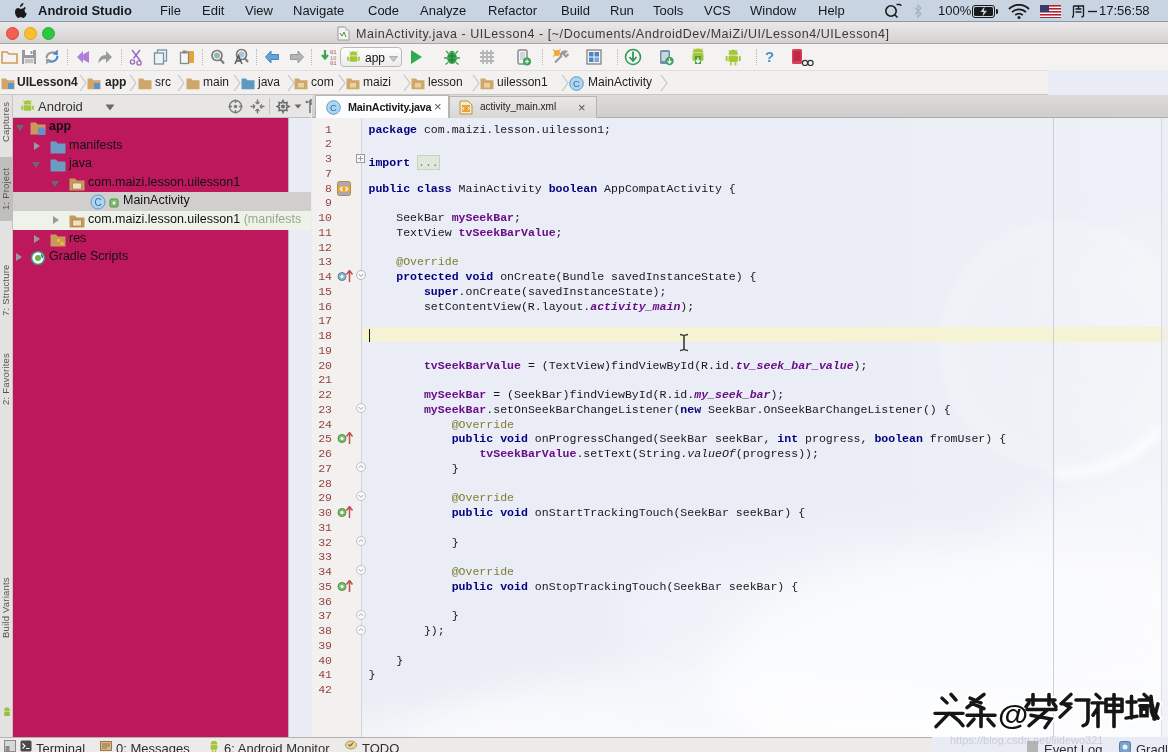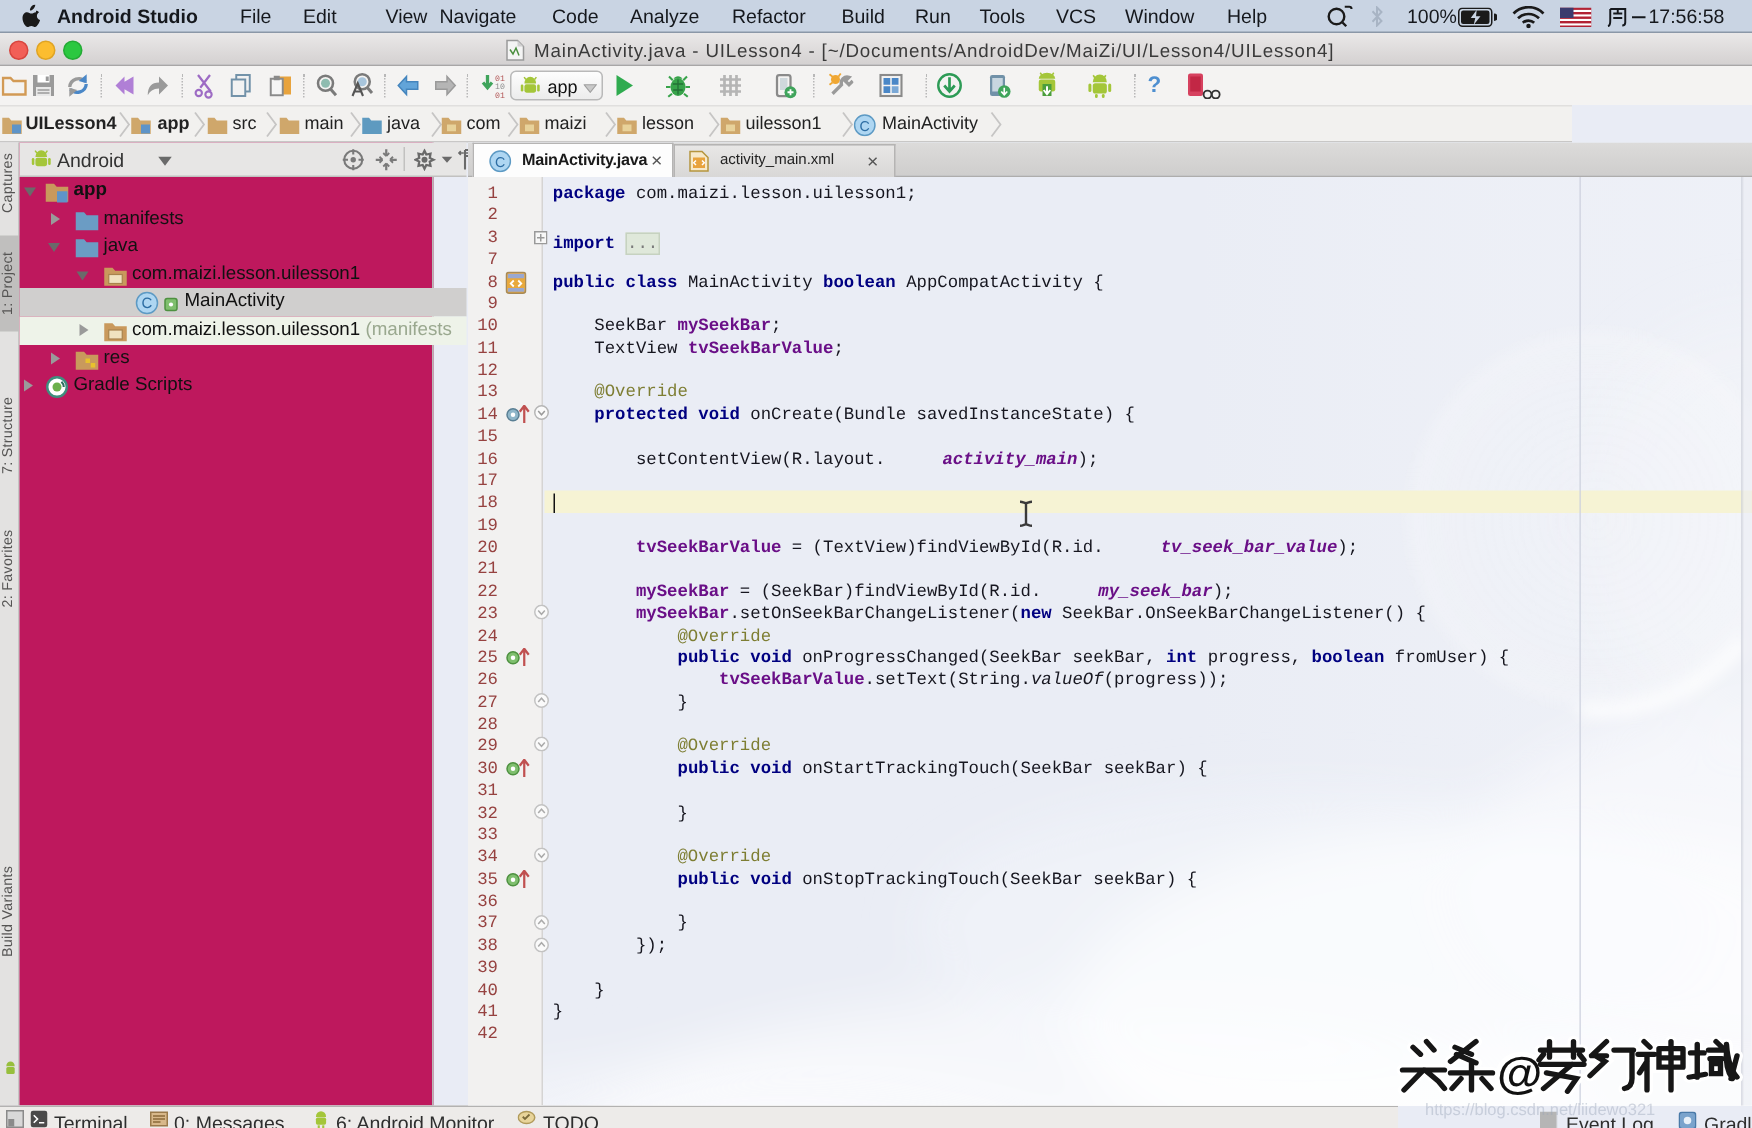--- a/index.html
+++ b/index.html
@@ -45,42 +45,42 @@
   #tabsrow { position:absolute; left:0; top:0; width:856px; height:23px; background:linear-gradient(#dcdbda,#cfcecd); border-bottom:1px solid #aeadac; }
   #tab1 { position:absolute; left:3px; top:0px; width:134px; height:23px; background:#fdfdfd; border:1px solid #b5b4b3; border-bottom:none; font-size:12px; }
   #tab2 { position:absolute; left:137px; top:1px; width:148px; height:22px; background:linear-gradient(#e8e7e6,#d8d7d6); border:1px solid #b5b4b3; border-bottom:none; font-size:12px; }
   #edbody { position:absolute; left:0; top:23px; width:856px; height:619px; }
   #gutter { position:absolute; left:0; top:0; width:50px; height:619px; background:#f2f1f0; border-right:1px solid #d5d4d3; }
   .code { font-family:"Liberation Mono", monospace; font-size:11.55px; line-height:14.75px; white-space:pre; }
   .ln { position:absolute; left:0; width:20px; text-align:right; color:#964240; }
   .crow { position:absolute; left:56.5px; }
   .k { color:#000080; font-weight:bold; }
   .f { color:#6a0f87; font-weight:bold; }
-  .fi { color:#6a0f87; font-weight:bold; font-style:italic;margin-left:38px; }
+  .fi { color:#6a0f87; font-weight:bold; font-style:italic; }
   .it { font-style:italic; }
   .ann { color:#7e7e33; }
   .pl { color:#16161f; }
   .fold { color:#7a7a7a; background:#dfe8da; border:1px solid #c6d2c0; }
 
   
   #statusbar { left:0; top:737px; width:932px; height:15px; background:#edebe9; border-top:1px solid #b3b2b1; font-size:13px; color:#2e2e2e; }
   #statusbar .si { position:absolute; top:3px; white-space:nowrap; }
 </style>
 </head>
 <body>
 <div id="stage">
 
   <div id="menubar" class="abs">
     <svg class="abs" style="left:13px;top:3px" width="14" height="16" viewBox="0 0 14 16">
         <path fill="#1a1a1a" d="M9.5 2.6c.6-.8 1.1-1.9 1-2.6-.9 0-2 .6-2.6 1.4-.6.7-1.1 1.8-.9 2.6 1 0 1.9-.6 2.5-1.4zM11 5.1c-1.4 0-2 .9-3 .9-1 0-1.8-.9-3-.9C3.6 5.1 2 6.4 2 9c0 2.9 2.1 6 3.4 6 .8 0 1.3-.7 2.5-.7 1.2 0 1.6.7 2.5.7 1.3 0 3-3 3.3-4.6-1.2-.4-2.1-1.5-2.1-2.8 0-1.2.7-2 1.4-2.5-.6-.7-1.4-1-2-1z"></path>
       </svg>
     <div class="mi" style="left:38px;font-weight:bold">Android Studio</div>
     <div class="mi" style="left:160px">File</div>
     <div class="mi" style="left:202px">Edit</div>
-    <div class="mi" style="left:257px">View</div>
+    <div class="mi" style="left:245px">View</div>
     <div class="mi" style="left:293px">Navigate</div>
     <div class="mi" style="left:368px">Code</div>
     <div class="mi" style="left:420px">Analyze</div>
     <div class="mi" style="left:488px">Refactor</div>
     <div class="mi" style="left:561px">Build</div>
     <div class="mi" style="left:610px">Run</div>
     <div class="mi" style="left:653px">Tools</div>
     <div class="mi" style="left:704px">VCS</div>
     <div class="mi" style="left:750px">Window</div>
     <div class="mi" style="left:818px">Help</div>
@@ -595,20 +595,21 @@
           <path d="M2.8 6 L5 3.5 L7.2 6" stroke="#ababab" fill="none"></path>
         </svg>
       
       <div class="code crow pl" style="top:4.5px"><span class="k">package</span> com.maizi.lesson.uilesson1;</div>
       <div class="code crow pl" style="top:38px"><span class="k">import</span> <span class="fold">...</span></div>
       <div class="code crow pl" style="top:63.5px"><span class="k">public class</span> MainActivity <span class="k">boolean</span> AppCompatActivity {</div>
       <div class="code crow pl" style="top:93.0px">    SeekBar <span class="f">mySeekBar</span>;</div>
       <div class="code crow pl" style="top:107.75px">    TextView <span class="f">tvSeekBarValue</span>;</div>
       <div class="code crow ann" style="top:137.25px">    @Override</div>
       <div class="code crow pl" style="top:152.0px">    <span class="k">protected void</span> onCreate(Bundle savedInstanceState) {</div>
+      <div class="code crow pl" style="top:166.75px">        <span class="k">super</span>.onCreate(savedInstanceState);</div>
       <div class="code crow pl" style="top:181.5px">        setContentView(R.layout.<span class="fi">activity_main</span>);</div>
       <div class="abs" style="left:56.5px;top:211px;width:1.8px;height:13px;background:#111"></div>
       <div class="code crow pl" style="top:240.5px">        <span class="f">tvSeekBarValue</span> = (TextView)findViewById(R.id.<span class="fi">tv_seek_bar_value</span>);</div>
       <div class="code crow pl" style="top:270.0px">        <span class="f">mySeekBar</span> = (SeekBar)findViewById(R.id.<span class="fi">my_seek_bar</span>);</div>
       <div class="code crow pl" style="top:284.75px">        <span class="f">mySeekBar</span>.setOnSeekBarChangeListener(<span class="k">new</span> SeekBar.OnSeekBarChangeListener() {</div>
       <div class="code crow ann" style="top:299.5px">            @Override</div>
       <div class="code crow pl" style="top:314.25px">            <span class="k">public void</span> onProgressChanged(SeekBar seekBar, <span class="k">int</span> progress, <span class="k">boolean</span> fromUser) {</div>
       <div class="code crow pl" style="top:329.0px">                <span class="f">tvSeekBarValue</span>.setText(String.<span class="it">valueOf</span>(progress));</div>
       <div class="code crow pl" style="top:343.75px">            }</div>
       <div class="code crow ann" style="top:373.25px">            @Override</div>

